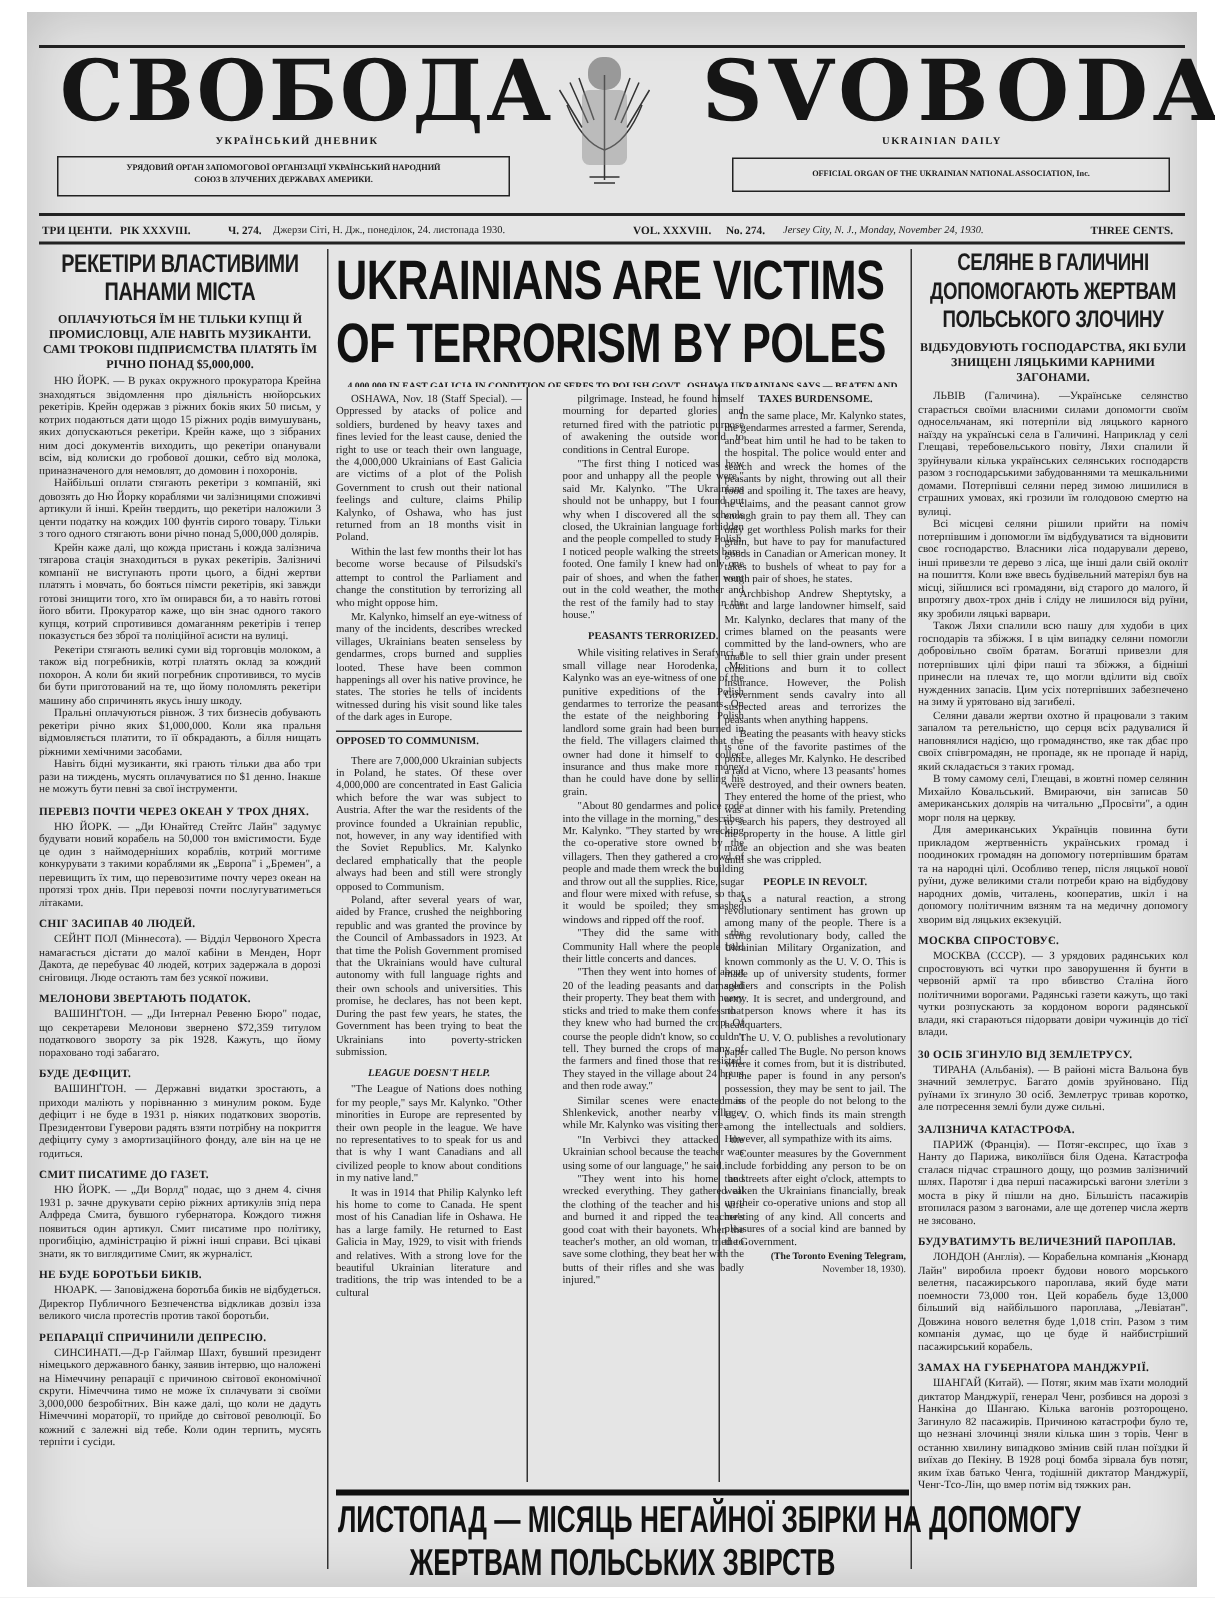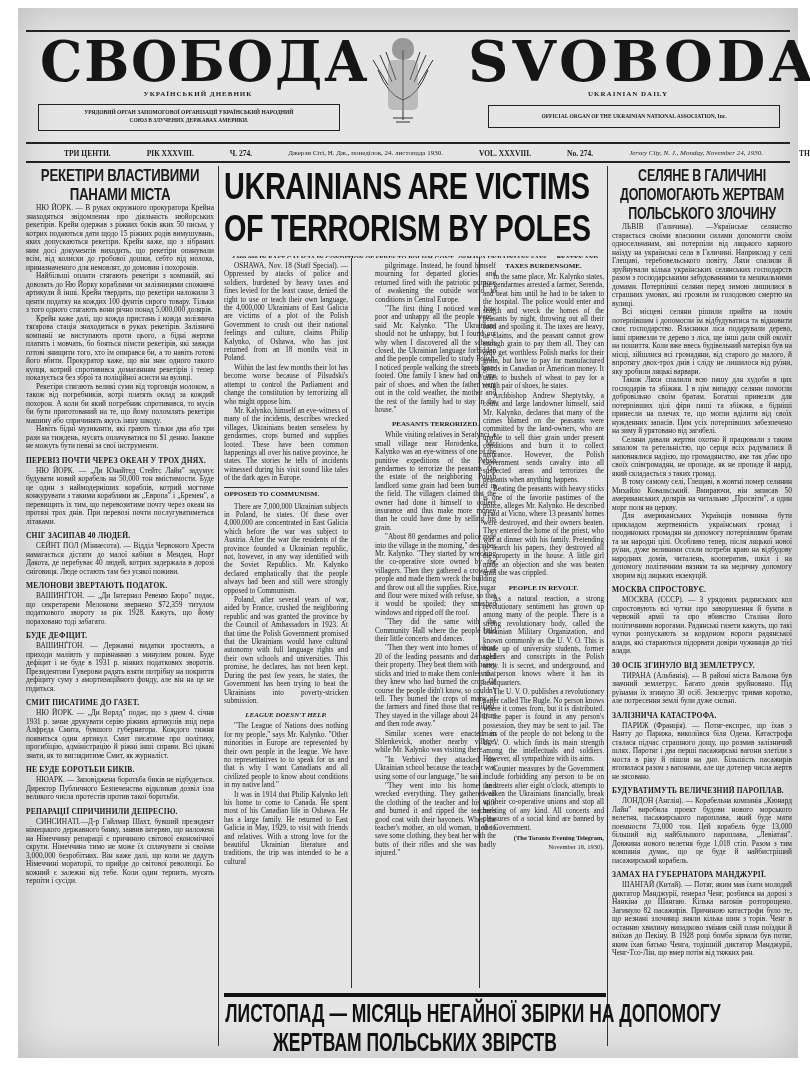--- a/index.html
+++ b/index.html
@@ -5,21 +5,21 @@
   html,body{margin:0;padding:0;}
   body{width:810px;height:1065px;background:#fff;overflow:hidden;position:relative;}
   .page{position:absolute;left:18px;top:8px;width:780px;height:1050px;background:#e5e5e5;
     box-shadow:inset 0 0 40px rgba(0,0,0,0.18);font-family:"Liberation Serif",serif;color:#1c1c1c;}
   .rule{position:absolute;left:8px;right:8px;height:2px;background:#222;}
   .mast{position:absolute;font-family:"DejaVu Serif",serif;font-weight:bold;color:#151515;letter-spacing:2px;}
   .sub{position:absolute;font-size:7px;font-weight:bold;letter-spacing:1px;text-align:center;}
   .box{position:absolute;border:1.5px solid #222;font-size:5.5px;font-weight:bold;text-align:center;line-height:8px;padding-top:3px;}
   .emblem{position:absolute;left:350px;top:22px;width:70px;height:100px;}
   .dateline{position:absolute;top:138px;left:8px;right:8px;height:14px;font-size:7.5px;font-weight:bold;display:flex;align-items:center;}
-  .dateline span{white-space:nowrap;margin-left:36px;}
+  .dateline span{white-space:nowrap;}
   .col{position:absolute;overflow:hidden;}
   .vline{position:absolute;width:1px;background:#333;}
   .h-ua{font-family:"Liberation Sans",sans-serif;font-weight:bold;text-align:center;transform:scaleX(0.78);transform-origin:center;letter-spacing:-0.3px;}
   .h-big{font-family:"Liberation Sans",sans-serif;font-weight:bold;font-size:37px;line-height:42px;transform:scaleX(0.78);transform-origin:left;white-space:nowrap;letter-spacing:-0.5px;color:#111;}
   .deck{font-weight:bold;font-size:8.5px;text-align:center;line-height:10px;text-transform:uppercase;}
   .deck-en{font-weight:bold;font-size:6.5px;text-align:center;line-height:9px;text-transform:uppercase;}
   .body{font-size:7.2px;line-height:8.4px;text-align:justify;text-indent:10px;margin:0 0 1px 0;color:#222;}
   .body-ua{font-size:7.4px;line-height:8.5px;text-align:justify;text-indent:10px;margin:0;color:#222;}
   .subh{font-weight:bold;font-size:7.5px;text-align:left;margin:5px 0 2px 0;letter-spacing:0.2px;}
   .subh-en{font-weight:bold;font-size:7px;text-align:center;margin:6px 0 3px 0;}
@@ -69,24 +69,26 @@
   </div>
   <div class="rule" style="top:153px;height:1.5px;"></div>
 
   <div class="vline" style="left:200px;top:158px;height:880px;"></div>
   <div class="vline" style="left:589px;top:158px;height:880px;"></div>
   <div class="vline" style="left:333px;top:250px;height:730px;"></div>
   <div class="vline" style="left:461px;top:250px;height:730px;"></div>
 
   <div class="col" style="left:8px;top:158px;width:188px;height:885px;">
     <div class="h-ua" style="font-size:17px;line-height:19px;margin:0 -22px;">РЕКЕТІРИ ВЛАСТИВИМИ ПАНАМИ МІСТА</div>
+    <div class="deck" style="margin:4px 0 2px 0;font-size:8px;">ОПЛАЧУЮТЬСЯ ЇМ НЕ ТІЛЬКИ КУПЦІ Й ПРОМИСЛОВЦІ, АЛЕ НАВІТЬ МУЗИКАНТИ. САМІ ТРОКОВІ ПІДПРИЄМСТВА ПЛАТЯТЬ ЇМ РІЧНО ПОНАД $5,000,000.</div>
     <p class="body-ua">НЮ ЙОРК. — В руках окружного прокуратора Крейна знаходяться звідомлення про діяльність нюйорських рекетірів. Крейн одержав з ріжних боків яких 50 письм, у котрих подаються дати щодо 15 ріжних родів вимушувань, яких допускаються рекетіри. Крейн каже, що з зібраних ним досі документів виходить, що рекетіри опанували всім, від колиски до гробової дошки, себто від молока, приназначеного для немовлят, до домовин і похоронів.</p>
     <p class="body-ua">Найбільші оплати стягають рекетіри з компаній, які довозять до Ню Йорку кораблями чи залізницями споживчі артикули й інші. Крейн твердить, що рекетіри наложили 3 центи податку на кождих 100 фунтів сирого товару. Тільки з того одного стягають вони річно понад 5,000,000 долярів.</p>
     <p class="body-ua">Крейн каже далі, що кожда пристань і кожда залізнича тягарова стація знаходиться в руках рекетірів. Залізничі компанії не виступають проти цього, а бідні жертви платять і мовчать, бо бояться пімсти рекетірів, які завжди готові знищити того, хто їм опирався би, а то навіть готові його вбити. Прокуратор каже, що він знає одного такого купця, котрий спротивився домаганням рекетірів і тепер показується без зброї та поліційної асисти на вулиці.</p>
     <p class="body-ua">Рекетіри стягають великі суми від торговців молоком, а також від погребників, котрі платять оклад за кождий похорон. А коли би який погребник спротивився, то мусів би бути приготований на те, що йому поломлять рекетіри машину або спричинять якусь іншу шкоду.</p>
+    <p class="body-ua">Пральні оплачуються рівнож. З тих бизнесів добувають рекетіри річно яких $1,000,000. Коли яка пральня відмовляється платити, то її обкрадають, а білля нищать ріжними хемічними засобами.</p>
     <p class="body-ua">Навіть бідні музиканти, які грають тільки два або три рази на тиждень, мусять оплачуватися по $1 денно. Інакше не можуть бути певні за свої інструменти.</p>
 
     <div class="subh">ПЕРЕВІЗ ПОЧТИ ЧЕРЕЗ ОКЕАН У ТРОХ ДНЯХ.</div>
     <p class="body-ua">НЮ ЙОРК. — „Ди Юнайтед Стейтс Лайн" задумує будувати новий корабель на 50,000 тон вмістимости. Буде це один з наймодерніших кораблів, котрий могтиме конкурувати з такими кораблями як „Европа" і „Бремен", а перевищить їх тим, що перевозитиме почту через океан на протязі трох днів. При перевозі почти послугуватиметься літаками.</p>
     <div class="subh">СНІГ ЗАСИПАВ 40 ЛЮДЕЙ.</div>
     <p class="body-ua">СЕЙНТ ПОЛ (Міннесота). — Відділ Червоного Хреста намагається дістати до малої кабіни в Менден, Норт Дакота, де перебуває 40 людей, котрих задержала в дорозі сніговиця. Люде остають там без усякої поживи.</p>
     <div class="subh">МЕЛОНОВИ ЗВЕРТАЮТЬ ПОДАТОК.</div>
     <p class="body-ua">ВАШИНҐТОН. — „Ди Інтернал Ревеню Бюро" подає, що секретареви Мелонови звернено $72,359 титулом податкового звороту за рік 1928. Кажуть, що йому пораховано тоді забагато.</p>
     <div class="subh">БУДЕ ДЕФІЦИТ.</div>
     <p class="body-ua">ВАШИНҐТОН. — Державні видатки зростають, а приходи маліють у порівнанню з минулим роком. Буде дефіцит і не буде в 1931 р. ніяких податкових зворотів. Президентови Гуверови радять взяти потрібну на покриття дефіциту суму з амортизаційного фонду, але він на це не годиться.</p>
@@ -142,20 +144,21 @@
     <div class="credit">November 18, 1930).</div>
   </div>
 
   <div class="banner">
     <div class="banner-text">ЛИСТОПАД — МІСЯЦЬ НЕГАЙНОЇ ЗБІРКИ НА ДОПОМОГУ</div>
     <div class="banner-text">ЖЕРТВАМ ПОЛЬСЬКИХ ЗВІРСТВ</div>
   </div>
 
   <div class="col" style="left:594px;top:158px;width:180px;height:885px;">
     <div class="h-ua" style="font-size:16px;line-height:19px;margin:0 -25px;">СЕЛЯНЕ В ГАЛИЧИНІ ДОПОМОГАЮТЬ ЖЕРТВАМ ПОЛЬСЬКОГО ЗЛОЧИНУ</div>
+    <div class="deck" style="margin:4px 0 3px 0;font-size:8px;">ВІДБУДОВУЮТЬ ГОСПОДАРСТВА, ЯКІ БУЛИ ЗНИЩЕНІ ЛЯЦЬКИМИ КАРНИМИ ЗАГОНАМИ.</div>
     <p class="body-ua">ЛЬВІВ (Галичина). —Українське селянство старається своїми власними силами допомогти своїм односельчанам, які потерпіли від ляцького карного наїзду на українські села в Галичині. Наприклад у селі Глещаві, теребовельського повіту, Ляхи спалили й зруйнували кілька українських селянських господарств разом з господарськими забудованнями та мешкальними домами. Потерпівші селяни перед зимою лишилися в страшних умовах, які грозили їм голодовою смертю на вулиці.</p>
     <p class="body-ua">Всі місцеві селяни рішили прийти на поміч потерпівшим і допомогли їм відбудуватися та відновити своє господарство. Власники ліса подарували дерево, інші привезли те дерево з ліса, ще інші дали свій околіт на пошиття. Коли вже ввесь будівельний матеріял був на місці, зійшлися всі громадяни, від старого до малого, й впротягу двох-трох днів і сліду не лишилося від руїни, яку зробили ляцькі варвари.</p>
     <p class="body-ua">Також Ляхи спалили всю пашу для худоби в цих господарів та збіжжя. І в цім випадку селяни помогли добровільно своїм братам. Богатші привезли для потерпівших цілі фіри паші та збіжжя, а бідніші принесли на плечах те, що могли вділити від своїх нужденних запасів. Цим усіх потерпівших забезпечено на зиму й урятовано від загибелі.</p>
     <p class="body-ua">Селяни давали жертви охотно й працювали з таким запалом та ретельністю, що серця всіх радувалися й наповнялися надією, що громадянство, яке так дбає про своїх співгромадян, не пропаде, як не пропаде й нарід, який складається з таких громад.</p>
     <p class="body-ua">В тому самому селі, Глещаві, в жовтні помер селянин Михайло Ковальський. Вмираючи, він записав 50 американських долярів на читальню „Просвіти", а один морг поля на церкву.</p>
     <p class="body-ua">Для американських Українців повинна бути прикладом жертвенність українських громад і поодиноких громадян на допомогу потерпівшим братам та на народні цілі. Особливо тепер, після ляцької нової руїни, дуже великими стали потреби краю на відбудову народних домів, читалень, кооператив, шкіл і на допомогу політичним вязням та на медичну допомогу хворим від ляцьких екзекуцій.</p>
 
     <div class="subh">МОСКВА СПРОСТОВУЄ.</div>
     <p class="body-ua">МОСКВА (СССР). — З урядових радянських кол спростовують всі чутки про заворушення й бунти в червоній армії та про вбивство Сталіна його політичними ворогами. Радянські газети кажуть, що такі чутки розпускають за кордоном вороги радянської влади, які стараються підорвати довіри чужинців до тієї влади.</p>
     <div class="subh">30 ОСІБ ЗГИНУЛО ВІД ЗЕМЛЕТРУСУ.</div>

